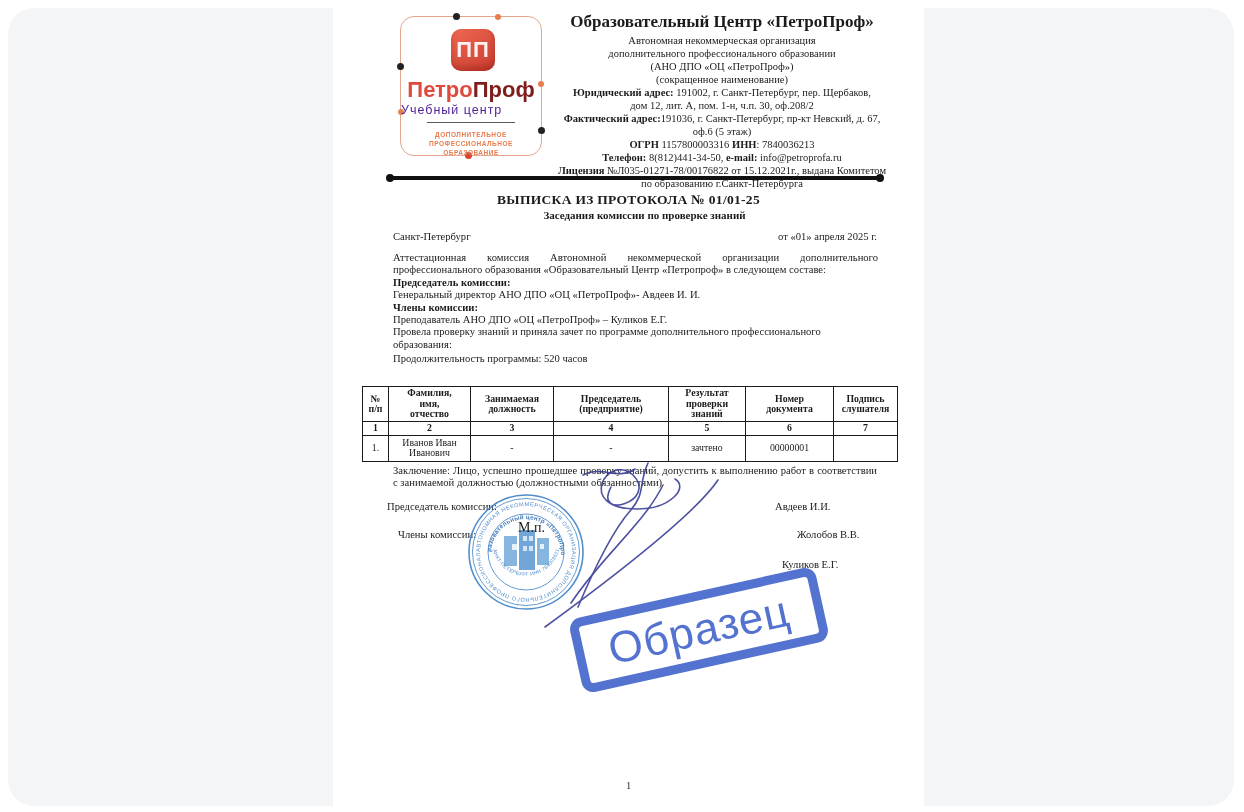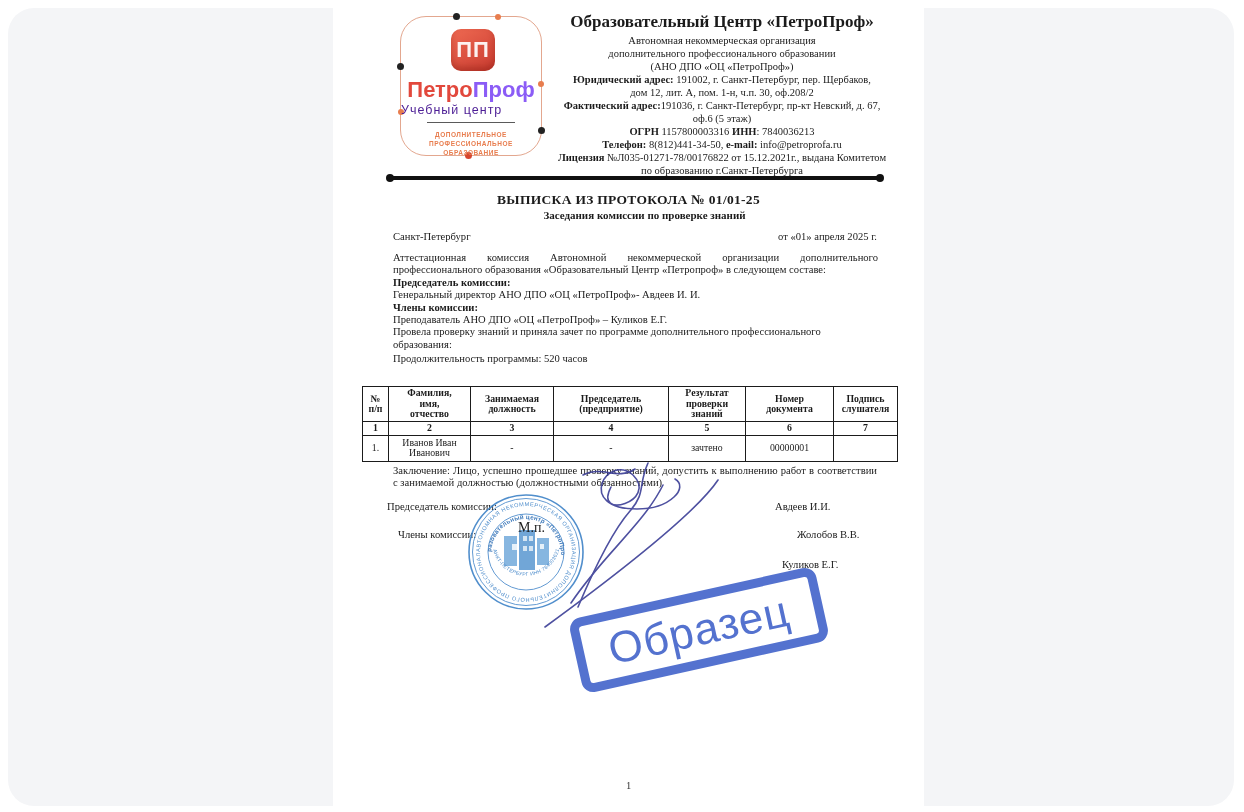--- a/index.html
+++ b/index.html
@@ -4,32 +4,32 @@
 <style>
   html,body{margin:0;padding:0;background:#fff;}
   .canvas{position:relative;width:1244px;height:812px;background:#ffffff;overflow:hidden;
           font-family:"Liberation Serif","DejaVu Serif",serif;color:#1b1b1b;}
   .gray-bg{position:absolute;left:8px;top:8px;right:10px;bottom:6px;background:#f4f5f7;border-radius:26px;}
   .page{position:absolute;left:333px;top:0;width:591px;height:812px;background:#ffffff;}
 
   
   .doc-header{position:absolute;left:0;top:12px;width:591px;}
   .logo-box{position:absolute;left:67px;top:4px;width:140px;height:138px;
-            border:1.5px solid #e3a78f;border-radius:26px;background:#fff;}
+            border:1.5px solid #e3a78f;border-radius:14px;background:#fff;}
   .logo-dot{position:absolute;border-radius:50%;}
   .logo-icon{position:absolute;left:50px;top:12px;width:44px;height:42px;border-radius:10px;
              background:linear-gradient(145deg,#ef6a52,#c93b30);
              display:flex;align-items:center;justify-content:center;
              font-family:"Liberation Sans","DejaVu Sans",sans-serif;font-weight:bold;
              color:rgba(255,255,255,.92);font-size:22px;letter-spacing:1px;
              box-shadow:inset 0 -4px 6px rgba(120,20,10,.35);}
   .logo-title{position:absolute;left:0;top:60px;width:100%;text-align:center;
               font-family:"Liberation Sans","DejaVu Sans",sans-serif;font-weight:bold;font-size:22px;}
   .logo-title .petro{color:#e2483c;}
-  .logo-title .prof{color:#8b5cf6;margin-top:20px;}
+  .logo-title .prof{color:#7f1d1d;margin-top:20px;}
   .logo-sub{position:absolute;left:0;top:86px;width:100%;text-align:left;
             font-family:"Liberation Sans","DejaVu Sans",sans-serif;font-size:12.5px;color:#4c1d95;letter-spacing:1px;}
   .logo-line{position:absolute;left:26px;top:105px;width:88px;height:0;border-top:1.5px solid #5a5a5a;}
   .logo-tagline{position:absolute;left:0;top:113px;width:100%;text-align:center;
                 font-family:"Liberation Sans","DejaVu Sans",sans-serif;font-size:6.5px;font-weight:bold;
                 color:#e87d4e;letter-spacing:.5px;line-height:9px;}
   .header-text{position:absolute;left:205px;top:0;width:368px;text-align:center;
                font-size:10.5px;line-height:13px;}
   .org-title{font-size:17px;font-weight:bold;line-height:20px;margin-bottom:2px;}
   .b{font-weight:bold;}
@@ -114,20 +114,21 @@
           <span>ДОПОЛНИТЕЛЬНОЕ</span><br>
           <span>ПРОФЕССИОНАЛЬНОЕ ОБРАЗОВАНИЕ</span>
         </div>
       </div>
 
       <div class="header-text">
         <div class="org-title">Образовательный Центр «ПетроПроф»</div>
         <div>Автономная некоммерческая организация</div>
         <div>дополнительного профессионального образовании</div>
         <div>(АНО ДПО «ОЦ «ПетроПроф»)</div>
+        <div>(сокращенное наименование)</div>
         <div><span class="b">Юридический адрес:</span><span> 191002, г. Санкт-Петербург, пер. Щербаков,</span></div>
         <div>дом 12, лит. А, пом. 1-н, ч.п. 30, оф.208/2</div>
         <div><span class="b">Фактический адрес:</span><span>191036, г. Санкт-Петербург, пр-кт Невский, д. 67,</span></div>
         <div>оф.6 (5 этаж)</div>
         <div><span class="b">ОГРН</span><span> 1157800003316 </span><span class="b">ИНН</span><span>: 7840036213</span></div>
         <div><span class="b">Телефон:</span><span> 8(812)441-34-50, </span><span class="b">e-mail:</span><span> info@petroprofa.ru</span></div>
         <div><span class="b">Лицензия</span><span> №Л035-01271-78/00176822 от 15.12.2021г., выдана Комитетом</span></div>
         <div>по образованию г.Санкт-Петербурга</div>
       </div>
     </div>

